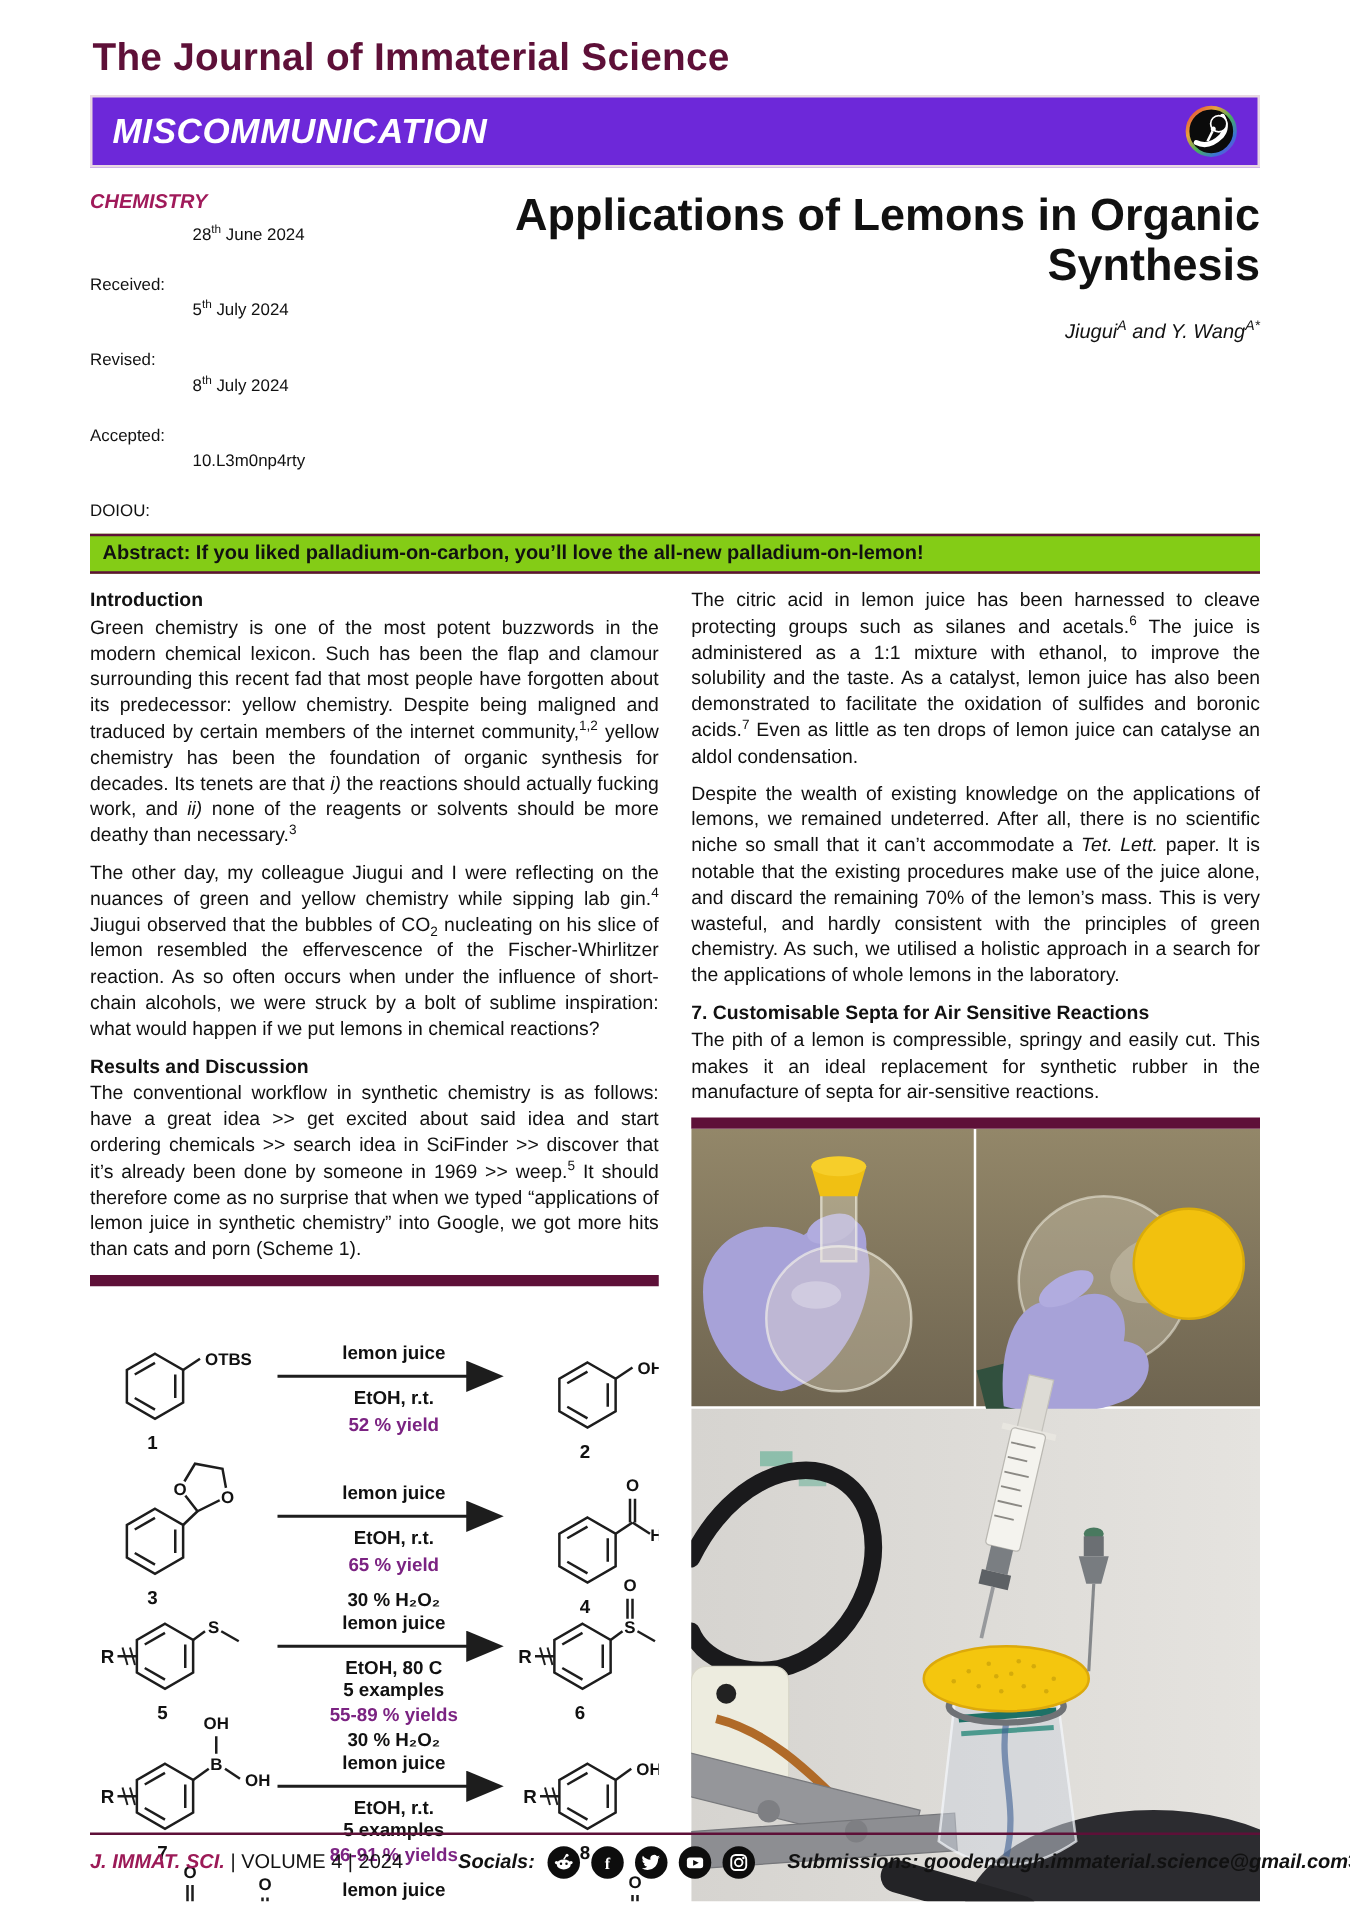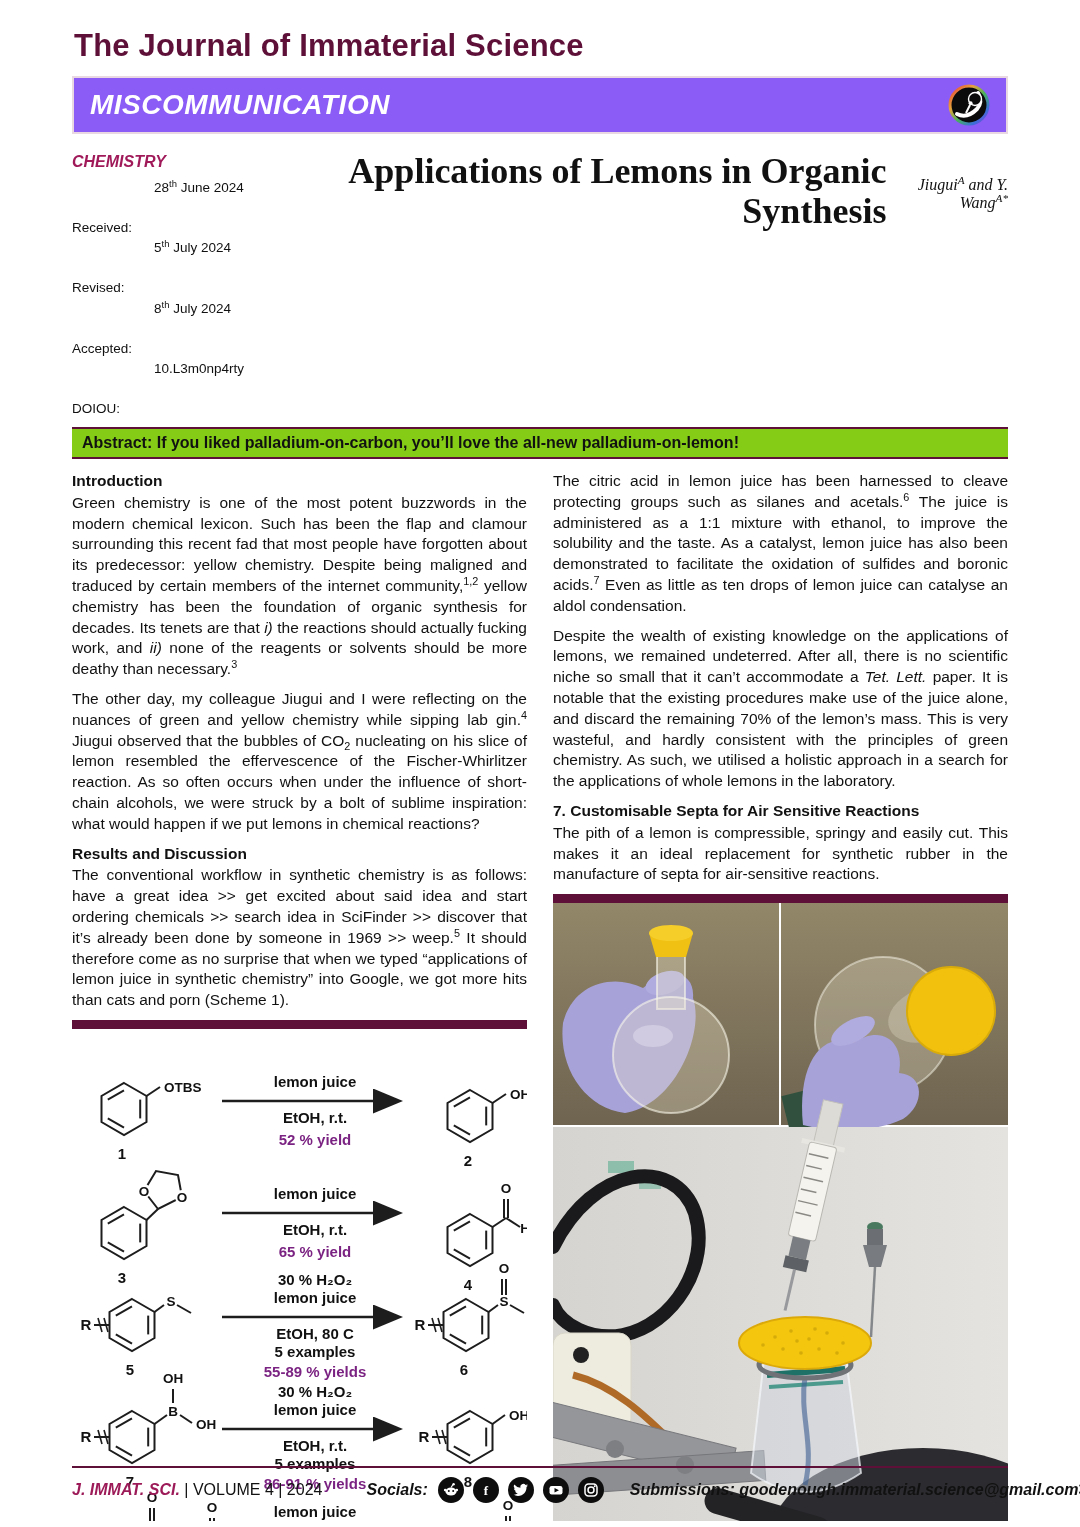--- a/index.html
+++ b/index.html
@@ -1,26 +1,26 @@
 <!DOCTYPE html>
 <html><head>
 <meta charset="utf-8">
 <style>
   html,body{margin:0;padding:0;background:#ffffff;}
   body{width:1080px;height:1527px;font-family:"Liberation Sans",sans-serif;color:#111;}
   .page{width:936px;height:1481px;padding:20px 72px 20px;overflow:hidden;position:relative;}
   .journal-title{color:#5e1038;font-size:31px;font-weight:bold;letter-spacing:.2px;margin:8px 0 12px 2px;}
-  .banner{background:#8b5cf6;border:2px solid #e9d8e2;color:#fff;display:flex;align-items:center;justify-content:space-between;padding:5px 16px;height:44px;}
+  .banner{background:#6d28d9;border:2px solid #e9d8e2;color:#fff;display:flex;align-items:center;justify-content:space-between;padding:5px 16px;height:44px;}
   .banner-text{font-style:italic;font-weight:bold;font-size:28px;letter-spacing:.5px;}
   .title-row{display:flex;margin-top:16px;}
   .meta{width:225px;font-size:13.5px;line-height:1.5;}
   .meta-cat{color:#a01a5a;font-weight:bold;font-style:italic;font-size:16px;margin-bottom:4px;}
   .meta-row{display:flex;}
   .meta-label{width:82px;margin-top:40px;}
-  .headline{flex:1;display:flex;font-family:Liberation Serif, serif;}
+  .headline{flex:1;display:flex;flex-direction:column;}
   .article-title{font-size:36px;font-weight:bold;text-align:right;line-height:1.1;margin-top:2px;}
   .authors{font-style:italic;font-size:16px;text-align:right;margin-top:26px;}
   .abstract{background:#84cc16;border-top:2px solid #5e1038;border-bottom:2px solid #5e1038;font-weight:bold;font-size:16px;padding:5px 10px;margin-top:8px;}
   .cols{display:flex;gap:26px;margin-top:12px;}
   .col{width:455px;font-size:15.5px;line-height:20.8px;text-align:justify;}
   .col p{margin:0 0 9px 0;}
   .col h3{font-size:15.5px;margin:0 0 1px 0;}
   .rule-bar{height:9px;background:#5e1038;margin:6px 0 8px 0;}
   .caption{font-size:15px;text-align:left;margin:4px 0 8px 0;line-height:1.3;}
   .dbl-rule{border-top:2px solid #5e1038;border-bottom:2px solid #5e1038;height:9px;margin:6px 0 10px 0;}

